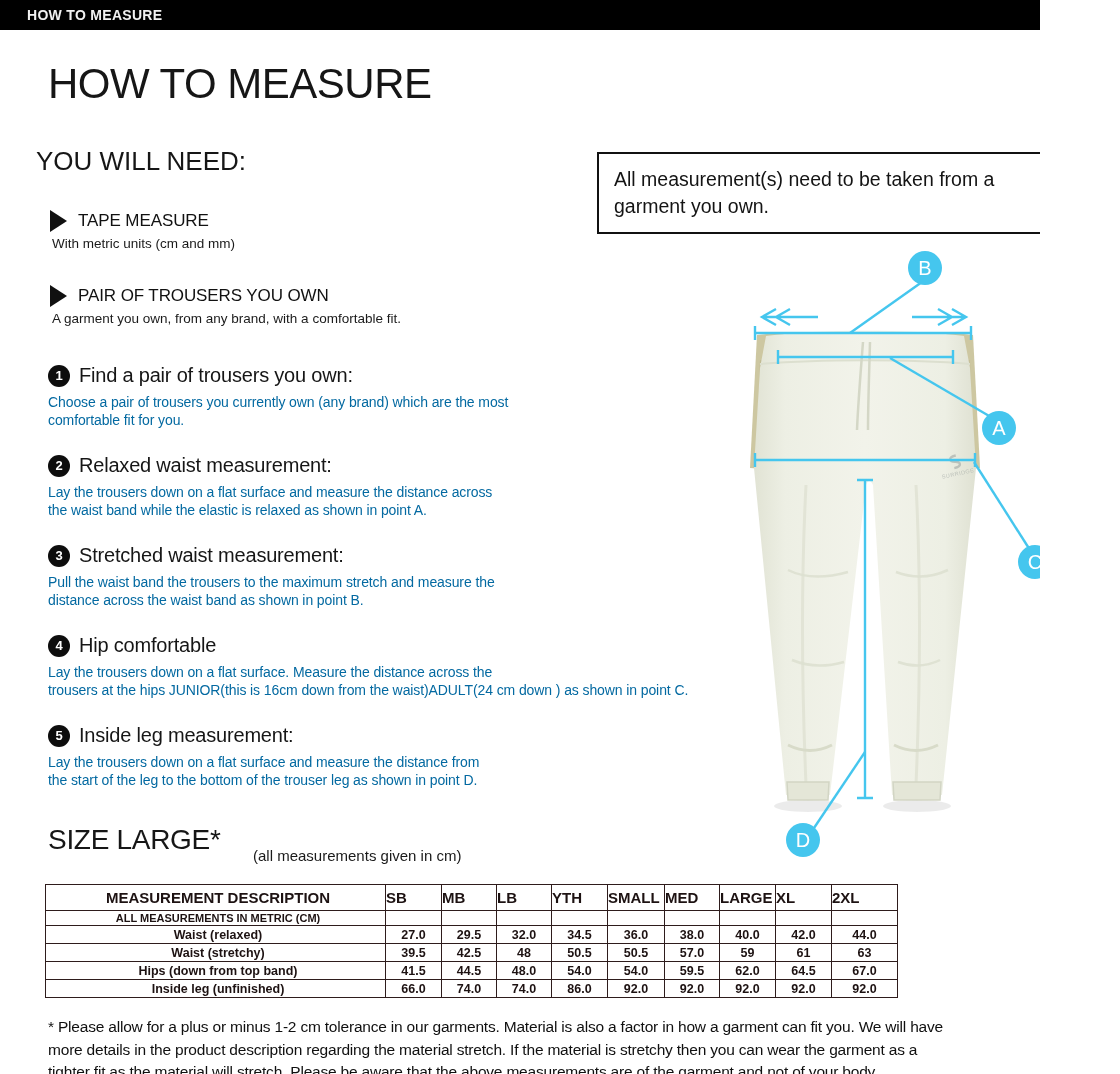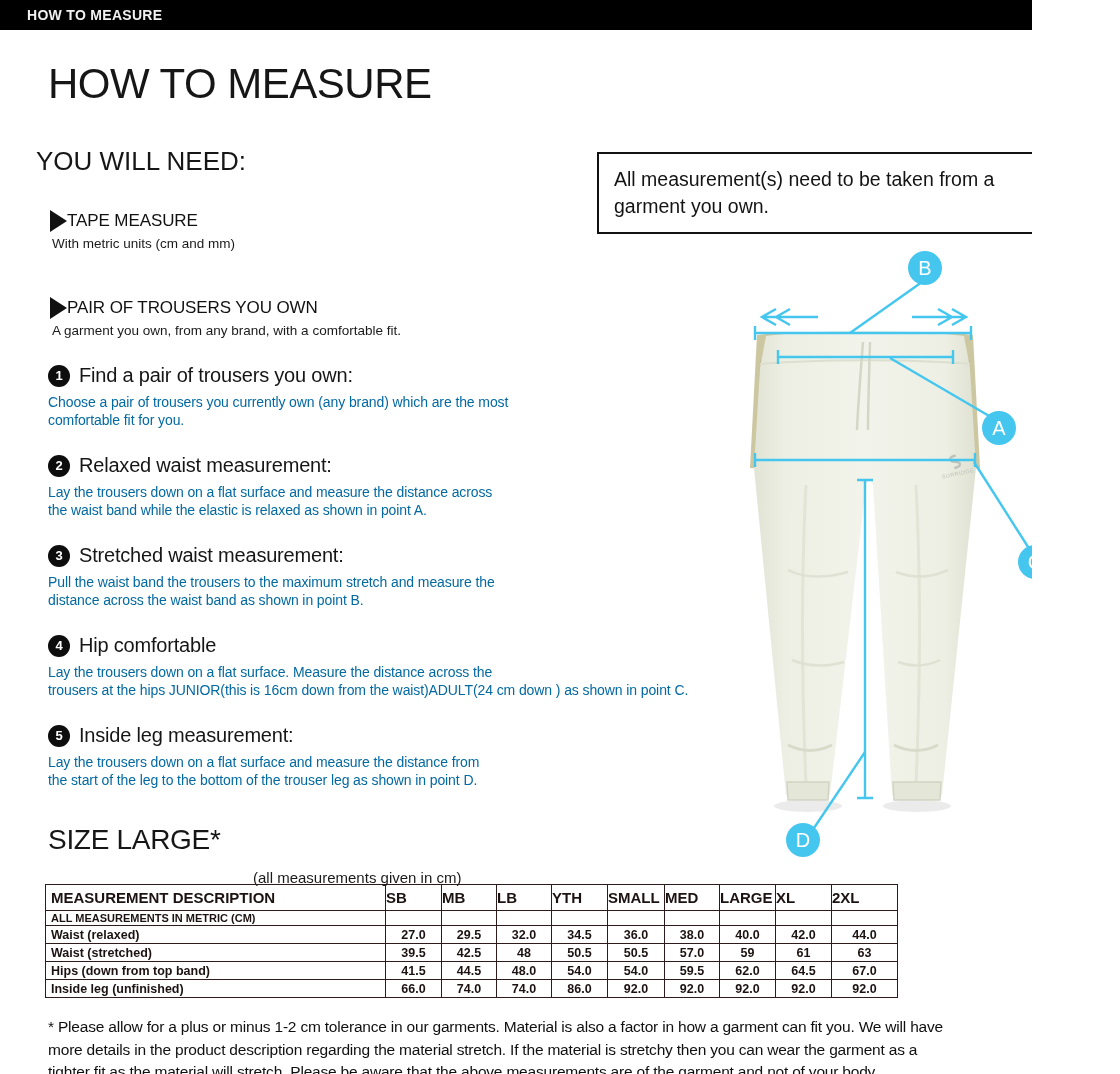--- a/index.html
+++ b/index.html
@@ -1,55 +1,55 @@
 <!DOCTYPE html>
 <html><head>
 <meta charset="utf-8">
 <style>
   html,body{margin:0;padding:0;background:#fff;}
   .canvas{position:relative;width:1032px;height:1074px;background:#ffffff;
-          font-family:"Liberation Sans",sans-serif;color:#111;overflow:hidden;}
+          font-family:"Liberation Sans",sans-serif;color:#111;overflow:hidden;padding-left:8px;}
 
   
   .topbar{position:absolute;left:0;top:0;width:1120px;height:30px;background:#000;
           display:flex;align-items:center;justify-content:space-between;box-sizing:border-box;padding:0 12px;}
   .topbar-title{color:#f1f1f1;font-size:14px;font-weight:600;letter-spacing:.3px;margin-left:15px;}
   .brand{display:flex;flex-direction:column;align-items:center;line-height:1;margin-right:2px;}
   .brand-name{color:#fff;font-size:6.5px;font-weight:700;letter-spacing:.7px;margin-top:1px;}
 
   .page-title{position:absolute;left:48px;top:60px;font-size:42px;font-weight:500;letter-spacing:-.5px;color:#161616;}
 
   .ywn-heading{position:absolute;left:36px;top:146px;font-size:26px;font-weight:500;color:#161616;}
 
   .need-item{position:absolute;left:50px;}
-  .need-head{display:flex;align-items:center;text-align:right;}
+  .need-head{display:flex;align-items:center;gap:11px;text-align:right;}
   .play-icon{width:0;height:0;border-left:17px solid #111;border-top:11px solid transparent;border-bottom:11px solid transparent;}
   .need-label{font-size:17px;font-weight:500;letter-spacing:-.1px;}
   .need-desc{margin-top:4px;margin-left:2px;font-size:13.5px;color:#1a1a1a;}
 
   .step{position:absolute;left:48px;}
   .step-head{display:flex;align-items:center;gap:9px;}
   .step-num{width:22px;height:22px;border-radius:50%;background:#0d0d0d;color:#fff;font-size:13px;font-weight:700;
             display:flex;align-items:center;justify-content:center;flex:0 0 auto;}
   .step-title{font-size:20px;font-weight:500;letter-spacing:-.2px;color:#161616;}
   .step-body{margin-top:7px;font-size:14px;line-height:17.5px;white-space:pre-line;letter-spacing:-.1px;color:#0369a1;}
 
   .notice-box{position:absolute;left:597px;top:152px;width:478px;box-sizing:border-box;border:2px solid #111;
               padding:12px 15px;font-size:19.5px;line-height:27px;white-space:pre-line;color:#141414;}
 
   .figure{position:absolute;left:700px;top:240px;width:400px;height:620px;}
 
   .sc-heading{position:absolute;left:48px;top:824px;font-size:28px;font-weight:500;letter-spacing:-.3px;color:#161616;}
-  .sc-sub{position:absolute;left:253px;top:869px;font-size:15px;color:#1a1a1a;}
+  .sc-sub{position:absolute;left:253px;top:847px;font-size:15px;color:#1a1a1a;}
 
   table.size-chart{position:absolute;left:45px;top:884px;border-collapse:collapse;table-layout:fixed;
                    color:#1d1212;}
   .size-chart th,.size-chart td{border:1.7px solid #2e1c1c;padding:0;box-sizing:border-box;}
   .size-chart th{height:26px;font-size:15px;font-weight:700;text-align:left;}
-  .size-chart th.desc,.size-chart td.desc{text-align:left;padding-left:5px;}
+  .size-chart th.desc,.size-chart td.desc{text-align:center;padding-left:5px;}
   .size-chart tr.metric td{height:15px;font-size:11px;font-weight:700;}
   .size-chart tr.data td{height:18px;font-size:12.5px;}
   .size-chart tr.data td.desc{font-weight:700;}
   .size-chart tr.data td.val{text-align:center;font-weight:600;}
 
   .disclaimer{position:absolute;left:48px;top:1016px;width:1046px;font-size:15.5px;line-height:22.5px;
               letter-spacing:-.2px;white-space:pre-line;color:#101010;}
 </style>
 </head>
 <body>
@@ -71,21 +71,21 @@
   <div class="ywn-heading">YOU WILL NEED:</div>
 
   <div class="need-item" style="top:210px;">
     <div class="need-head">
       <span class="play-icon"></span>
       <span class="need-label">TAPE MEASURE</span>
     </div>
     <div class="need-desc">With metric units (cm and mm)</div>
   </div>
 
-  <div class="need-item" style="top:297px;">
+  <div class="need-item" style="top:285px;">
     <div class="need-head">
       <span class="play-icon"></span>
       <span class="need-label">PAIR OF TROUSERS YOU OWN</span>
     </div>
     <div class="need-desc">A garment you own, from any brand, with a comfortable fit.</div>
   </div>
 
   <div class="step" style="top:364px;">
     <div class="step-head">
       <span class="step-num">1</span>
@@ -255,21 +255,21 @@
         <td class="val">29.5</td>
         <td class="val">32.0</td>
         <td class="val">34.5</td>
         <td class="val">36.0</td>
         <td class="val">38.0</td>
         <td class="val">40.0</td>
         <td class="val">42.0</td>
         <td class="val">44.0</td>
       </tr>
       <tr class="data">
-        <td class="desc">Waist (stretched)</td>
+        <td class="desc">Waist (stretchy)</td>
         <td class="val">39.5</td>
         <td class="val">42.5</td>
         <td class="val">48</td>
         <td class="val">50.5</td>
         <td class="val">50.5</td>
         <td class="val">57.0</td>
         <td class="val">59</td>
         <td class="val">61</td>
         <td class="val">63</td>
       </tr>

